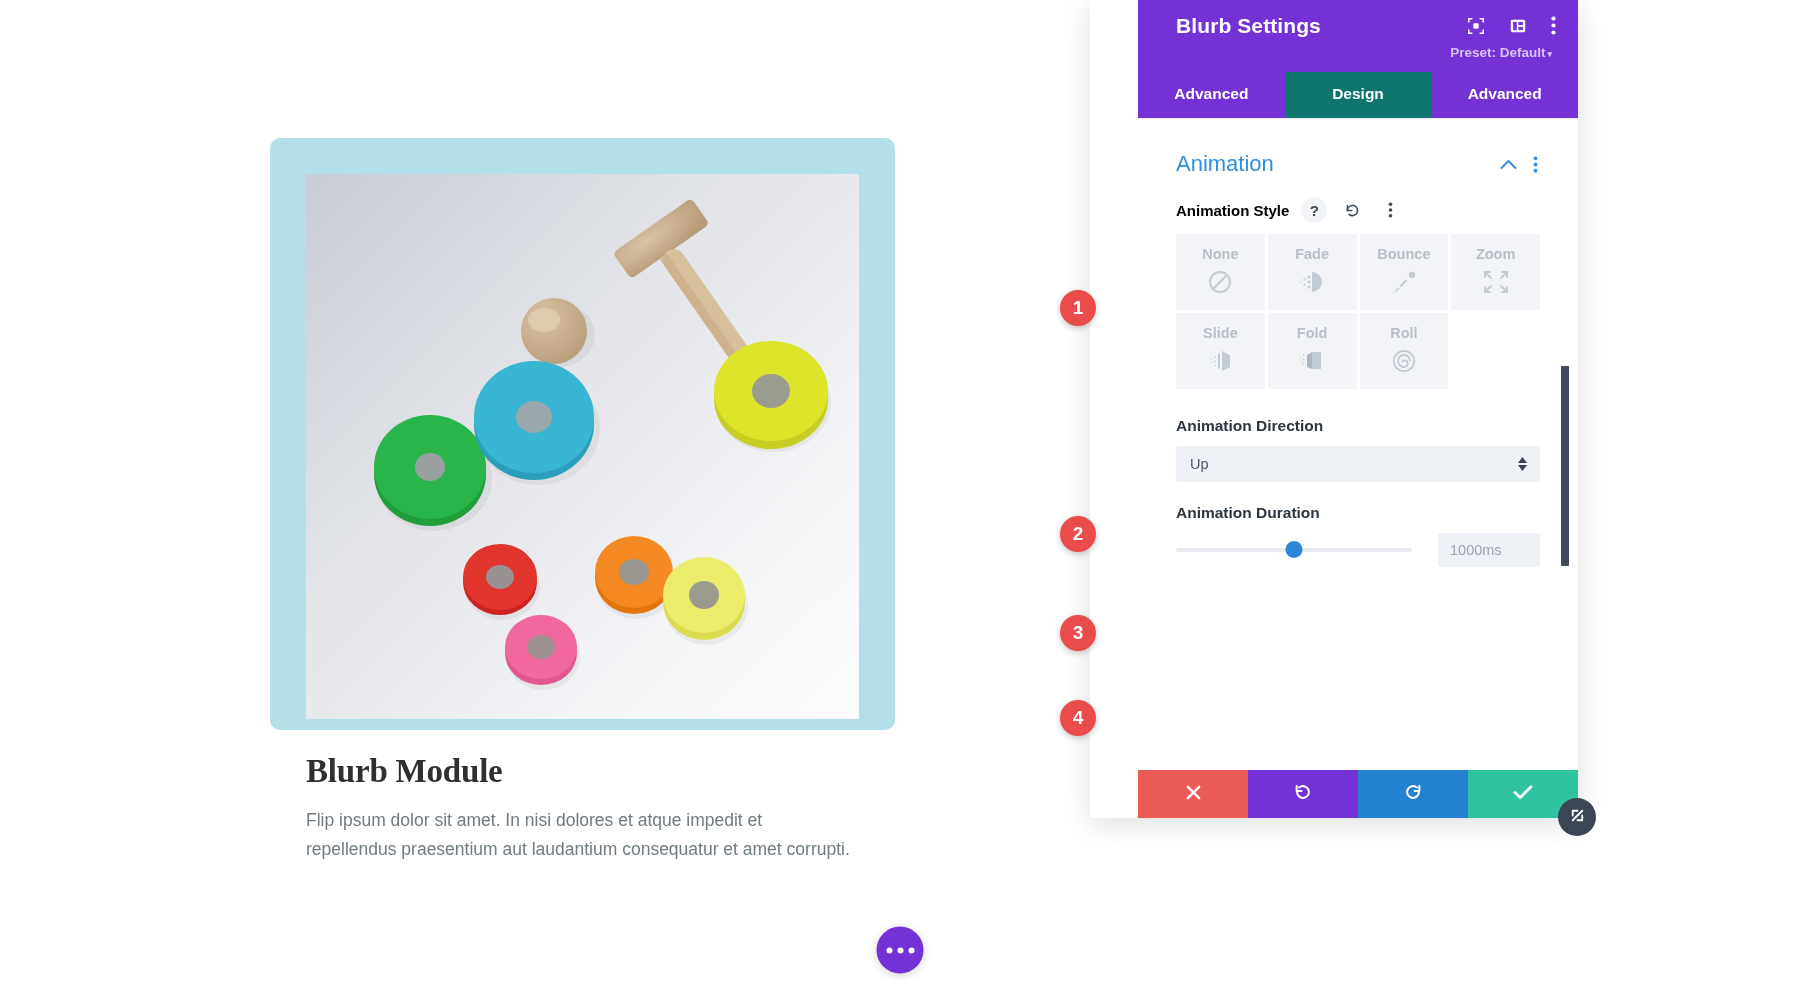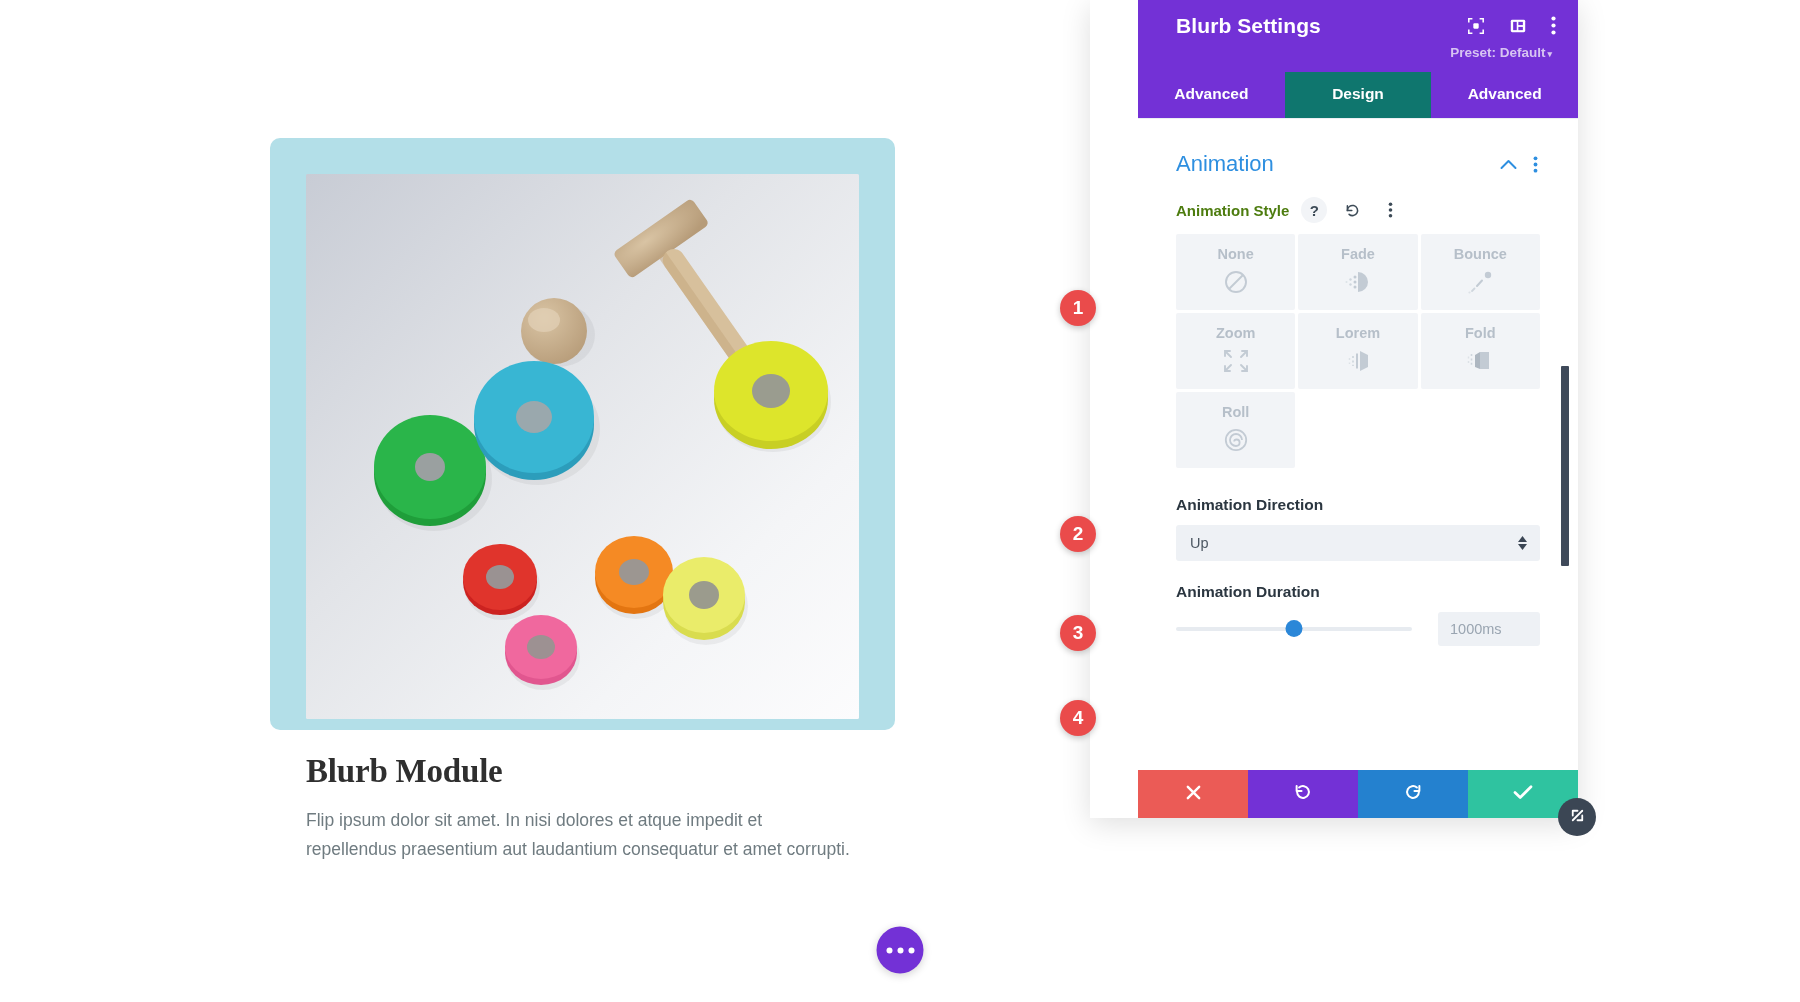--- a/index.html
+++ b/index.html
@@ -177,34 +177,34 @@
 
   .field-label-row {
     display: flex; align-items: center;
     padding: 0 38px;
     gap: 12px;
     margin-bottom: 11px;
   }
   .field-label {
     font-size: 15px;
     font-weight: bold;
-    color: #4d7c0f;
+    color: #000000;
   }
   .mini-icon {
     width: 26px; height: 26px;
     border-radius: 50%;
     display: flex; align-items: center; justify-content: center;
     cursor: pointer;
     color: #3d4b57;
   }
   .mini-icon.q { background: #f2f4f7; font-size: 15px; font-weight: bold; }
 
   .style-grid {
     display: grid;
-    grid-template-columns: repeat(3, 1fr);
+    grid-template-columns: repeat(4, 1fr);
     gap: 3px;
     padding: 0 38px;
     margin-bottom: 28px;
   }
   .style-cell {
     background: #f2f4f7;
     height: 76px;
     display: flex; flex-direction: column;
     align-items: center; justify-content: center;
     gap: 7px;
@@ -517,21 +517,21 @@
             <span class="nm">Zoom</span>
             <span>
               <svg width="28" height="26" viewBox="0 0 28 26" fill="none" stroke="#c3cbd4" stroke-width="1.9" stroke-linecap="round">
                 <path d="M3 8V3h5M25 8V3h-5M3 18v5h5M25 18v5h-5"></path>
                 <path d="M9 9 4 4M19 9l5-5M9 17l-5 5M19 17l5 5"></path>
               </svg>
             </span>
           </div>
 
           <div class="style-cell">
-            <span class="nm">Lorem</span>
+            <span class="nm">Slide</span>
             <span>
               <svg width="28" height="26" viewBox="0 0 28 26">
                 <path d="M16 3 24 7v12l-8 4z" fill="#c3cbd4"></path>
                 <path d="M13 5.5 13 20.5" stroke="#c3cbd4" stroke-width="2"></path>
                 <path d="M9 8v10" stroke="#cfd6dd" stroke-width="1.7" stroke-dasharray="2 2.4"></path>
                 <path d="M5.5 10v6" stroke="#dde2e7" stroke-width="1.5" stroke-dasharray="2 2.4"></path>
               </svg>
             </span>
           </div>
 

